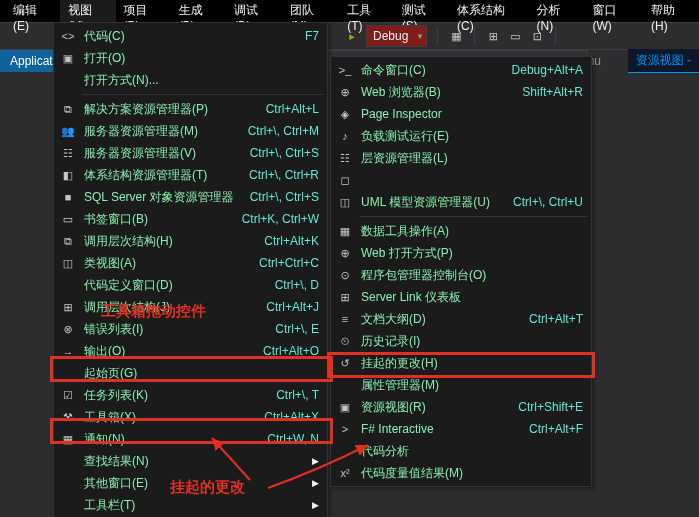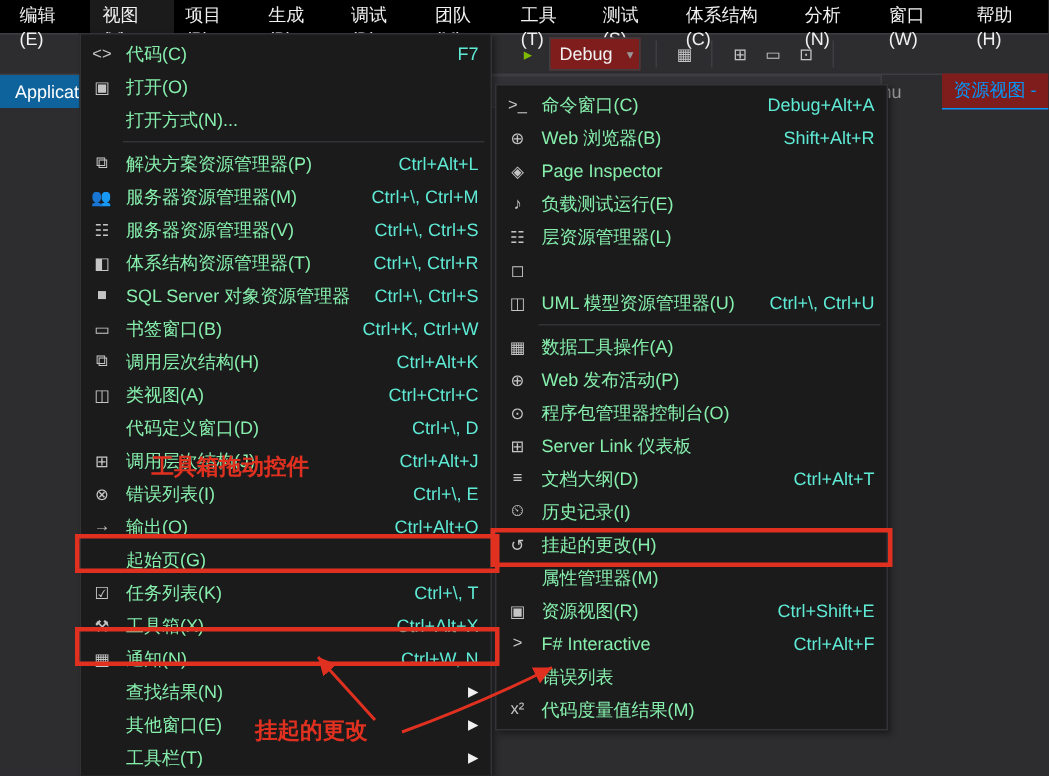--- a/index.html
+++ b/index.html
@@ -7,21 +7,21 @@
 .menubar{display:flex;height:22px;background:#000000;padding-left:5px}
 .menubar .mi{padding:2px 8px;color:#f1f1f1;cursor:default}
 .menubar .mi.active{background:#1b1b1c}
 .toolbar{display:flex;height:28px;align-items:center;background:#2d2d30;border-top:1px solid #3e3e42;border-bottom:1px solid #3e3e42;padding-left:8px;gap:6px}
 .toolbar .tsep{width:1px;height:18px;background:#3e3e42;margin:0 4px}
 .combo{display:flex;align-items:center;height:22px;border:1px solid #3e3e42;background:#7f1d1d;padding:0 18px 0 6px;position:relative;color:#f1f1f1}
 .combo::after{content:"▾";position:absolute;right:4px;font-size:9px;color:#999}
 .ticon{width:16px;height:16px;display:flex;align-items:center;justify-content:center;color:#c5c5c5;font-size:11px}
 .row2{display:flex;height:22px;align-items:center}
 .tab{background:#0e639c;color:#fff;padding:3px 10px;height:22px;display:flex;align-items:center}
-.tabr{background:#7f1d1d;color:#0097fb;padding:3px 8px;border-bottom:1px solid #0097fb}
+.tabr{background:#0f172a;color:#0097fb;padding:3px 8px;border-bottom:1px solid #0097fb}
 .crumb{flex:1;background:#333337;height:22px;display:flex;align-items:center;padding:0 8px;color:#999;border:1px solid #3e3e42}
 .menu{position:absolute;background:#1b1b1c;border:1px solid #333337;display:flex;flex-direction:column;padding:2px 0;box-shadow:2px 2px 4px rgba(0,0,0,.4)}
 .menu.left{left:53px;top:22px;width:275px}
 .menu.right{left:330px;top:56px;width:262px}
 .mrow{display:flex;align-items:center;height:22px;padding:0 8px 0 4px;position:relative;cursor:default}
 .micon{width:20px;height:16px;display:flex;align-items:center;justify-content:center;color:#c5c5c5;font-size:11px;flex-shrink:0}
 .mlabel{flex:1;padding-left:6px;color:#86efac;white-space:nowrap;overflow:hidden}
 .msc{color:#5eead4;padding-left:8px;white-space:nowrap}
 .marrow{color:#f1f1f1;padding-left:6px;font-size:9px}
 .msep{height:1px;background:#333337;margin:3px 4px 3px 28px}
@@ -213,21 +213,21 @@
       <span class="mlabel">UML 模型资源管理器(U)</span>
       <span class="msc">Ctrl+\, Ctrl+U</span>
     </div>
     <div class="msep"></div>
     <div class="mrow">
       <span class="micon">▦</span>
       <span class="mlabel">数据工具操作(A)</span>
     </div>
     <div class="mrow">
       <span class="micon">⊕</span>
-      <span class="mlabel">Web 发布活动(P)</span>
+      <span class="mlabel">Web 打开方式(P)</span>
     </div>
     <div class="mrow">
       <span class="micon">⊙</span>
       <span class="mlabel">程序包管理器控制台(O)</span>
     </div>
     <div class="mrow">
       <span class="micon">⊞</span>
       <span class="mlabel">Server Link 仪表板</span>
     </div>
     <div class="mrow">
@@ -252,21 +252,21 @@
       <span class="mlabel">资源视图(R)</span>
       <span class="msc">Ctrl+Shift+E</span>
     </div>
     <div class="mrow">
       <span class="micon">&gt;</span>
       <span class="mlabel">F# Interactive</span>
       <span class="msc">Ctrl+Alt+F</span>
     </div>
     <div class="mrow">
       <span class="micon"></span>
-      <span class="mlabel">错误列表</span>
+      <span class="mlabel">代码分析</span>
     </div>
     <div class="mrow">
       <span class="micon">x²</span>
       <span class="mlabel">代码度量值结果(M)</span>
     </div>
   </div>
 
 <div class="redbox" style="left:50px;top:356px;width:283px;height:26px"></div>
 <div class="redbox" style="left:50px;top:418px;width:283px;height:26px"></div>
 <div class="redbox" style="left:327px;top:352px;width:268px;height:26px"></div>

